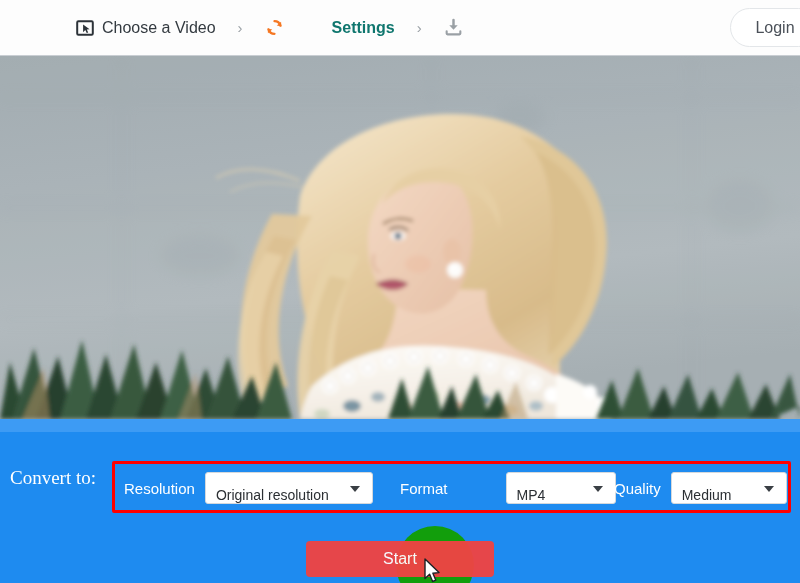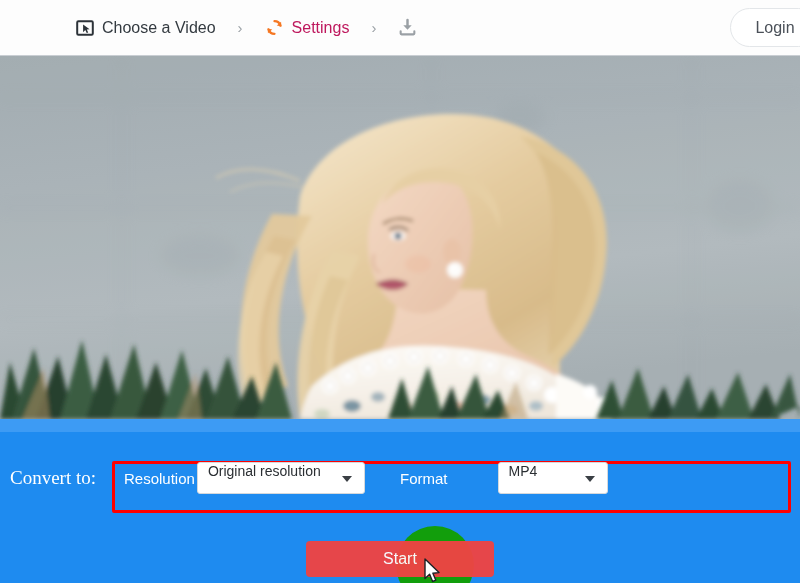--- a/index.html
+++ b/index.html
@@ -41,21 +41,21 @@
   .step {
     display: flex;
     align-items: center;
     gap: 8px;
     font-size: 16px;
     white-space: nowrap;
     cursor: pointer;
   }
   .step-label { line-height: 1; }
   .step.done .step-label { color: #333a40; }
-  .step.active .step-label { color: #be185d; font-weight: normal; }
+  .step.active .step-label { color: #0f766e; font-weight: bold; margin-left: 40px; }
   .step.todo .step-label { color: #a8acaf; }
   .sep {
     color: #9aa0a5;
     font-size: 15px;
     padding: 0 22px;
     line-height: 1;
     user-select: none;
   }
   .ico { display: inline-flex; align-items: center; justify-content: center; }
 
@@ -124,37 +124,37 @@
     border: 3px solid #fe0000;
     border-radius: 2px;
     box-sizing: border-box;
     pointer-events: none;
   }
 
   .ctrl-group {
     position: absolute;
     display: flex;
     align-items: center;
-    gap: 2px;
-    top: 462px;
+    gap: 10px;
+    top: 472px;
   }
   .ctrl-label {
     font-size: 15px;
     color: #ffffff;
     line-height: 1;
     white-space: nowrap;
   }
   .select {
     position: relative;
     height: 32px;
     background: #ffffff;
     border: 1px solid #d4d8dc;
     border-radius: 3px;
     display: flex;
-    align-items: flex-start;
+    align-items: flex-end;
     box-sizing: border-box;
     cursor: pointer;
   }
   .select .val {
     font-size: 14px;
     color: #2b2f33;
     padding-left: 10px;
     white-space: nowrap;
     overflow: hidden;
   }
@@ -454,20 +454,27 @@
   </div>
 
   <div class="ctrl-group grp-fmt">
     <span class="ctrl-label">Format</span>
     <div class="select sel-fmt">
       <span class="val">MP4</span>
       <span class="caret"></span>
     </div>
   </div>
 
+  <div class="ctrl-group grp-qlt">
+    <span class="ctrl-label">Quality</span>
+    <div class="select sel-qlt">
+      <span class="val">Medium</span>
+      <span class="caret"></span>
+    </div>
+  </div>
 
   <div class="click-halo"></div>
 
   <div class="start-btn">
     <span>Start</span>
   </div>
 
   <svg class="cursor" viewBox="0 0 18 26">
     <path d="M1 1 L1 20.5 L5.6 16.2 L8.6 23.5 L11.8 22.2 L8.9 15.2 L15 14.6 Z" fill="#ffffff" stroke="#1d2226" stroke-width="1.4" stroke-linejoin="round"></path>
   </svg>

